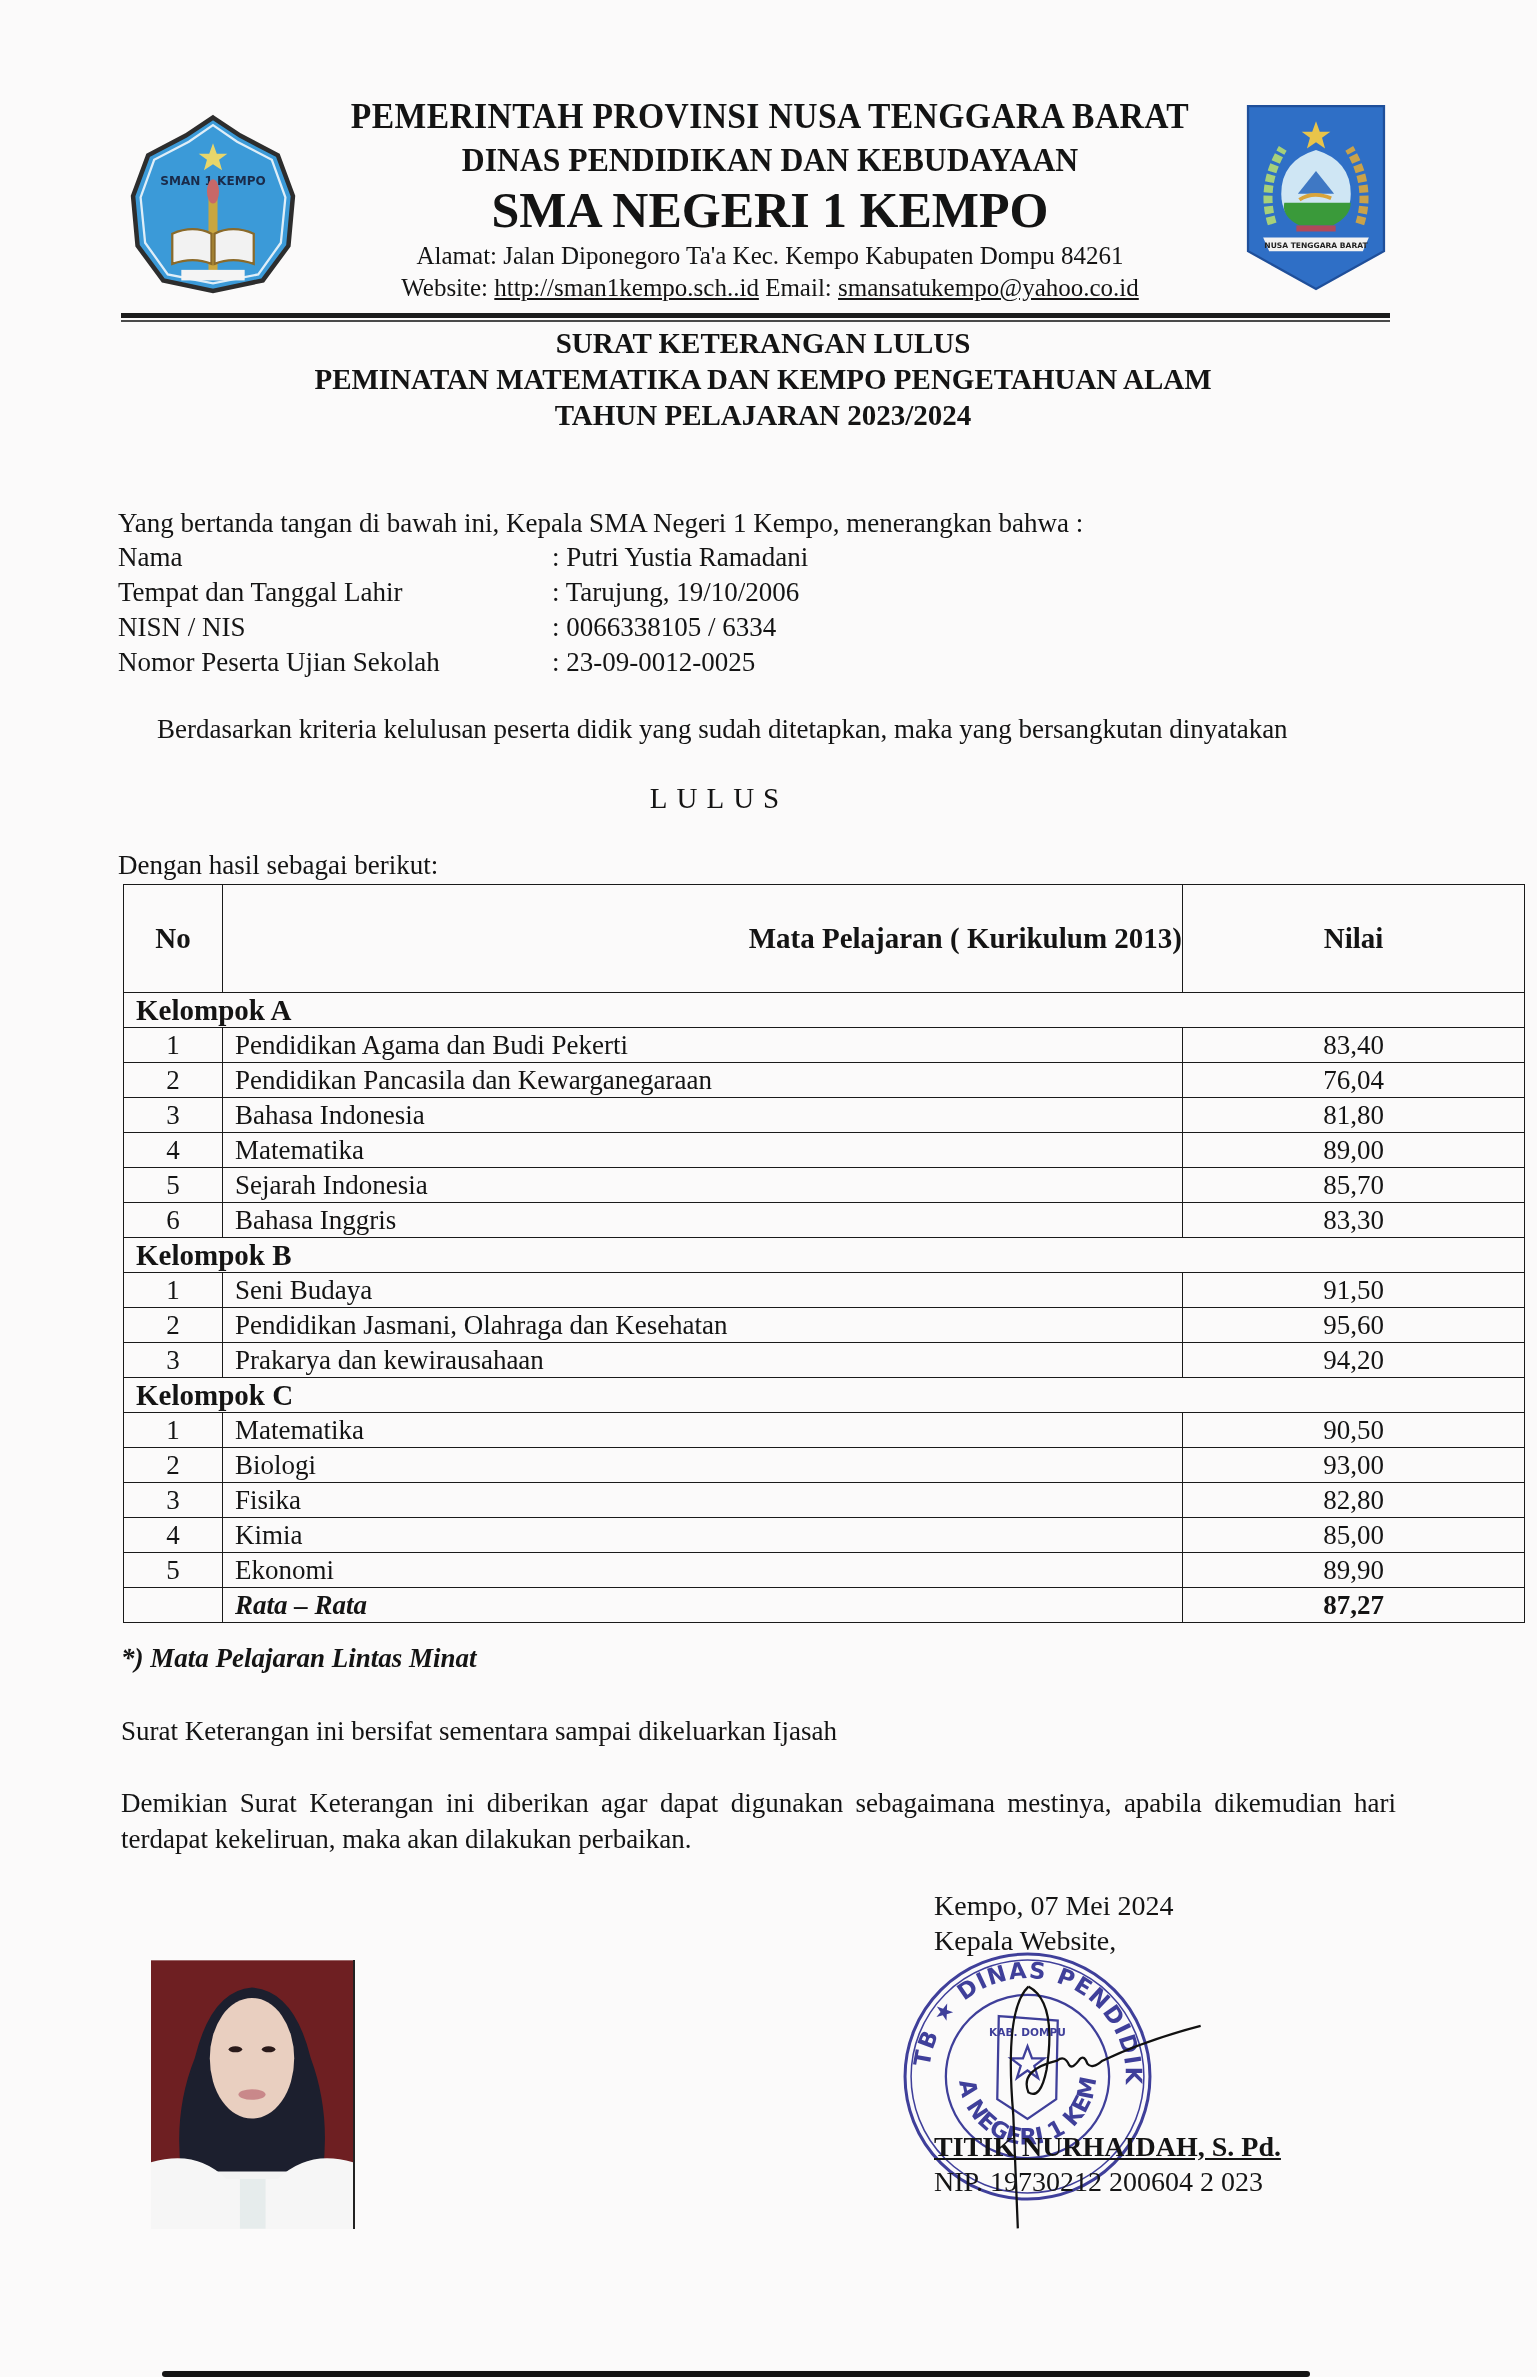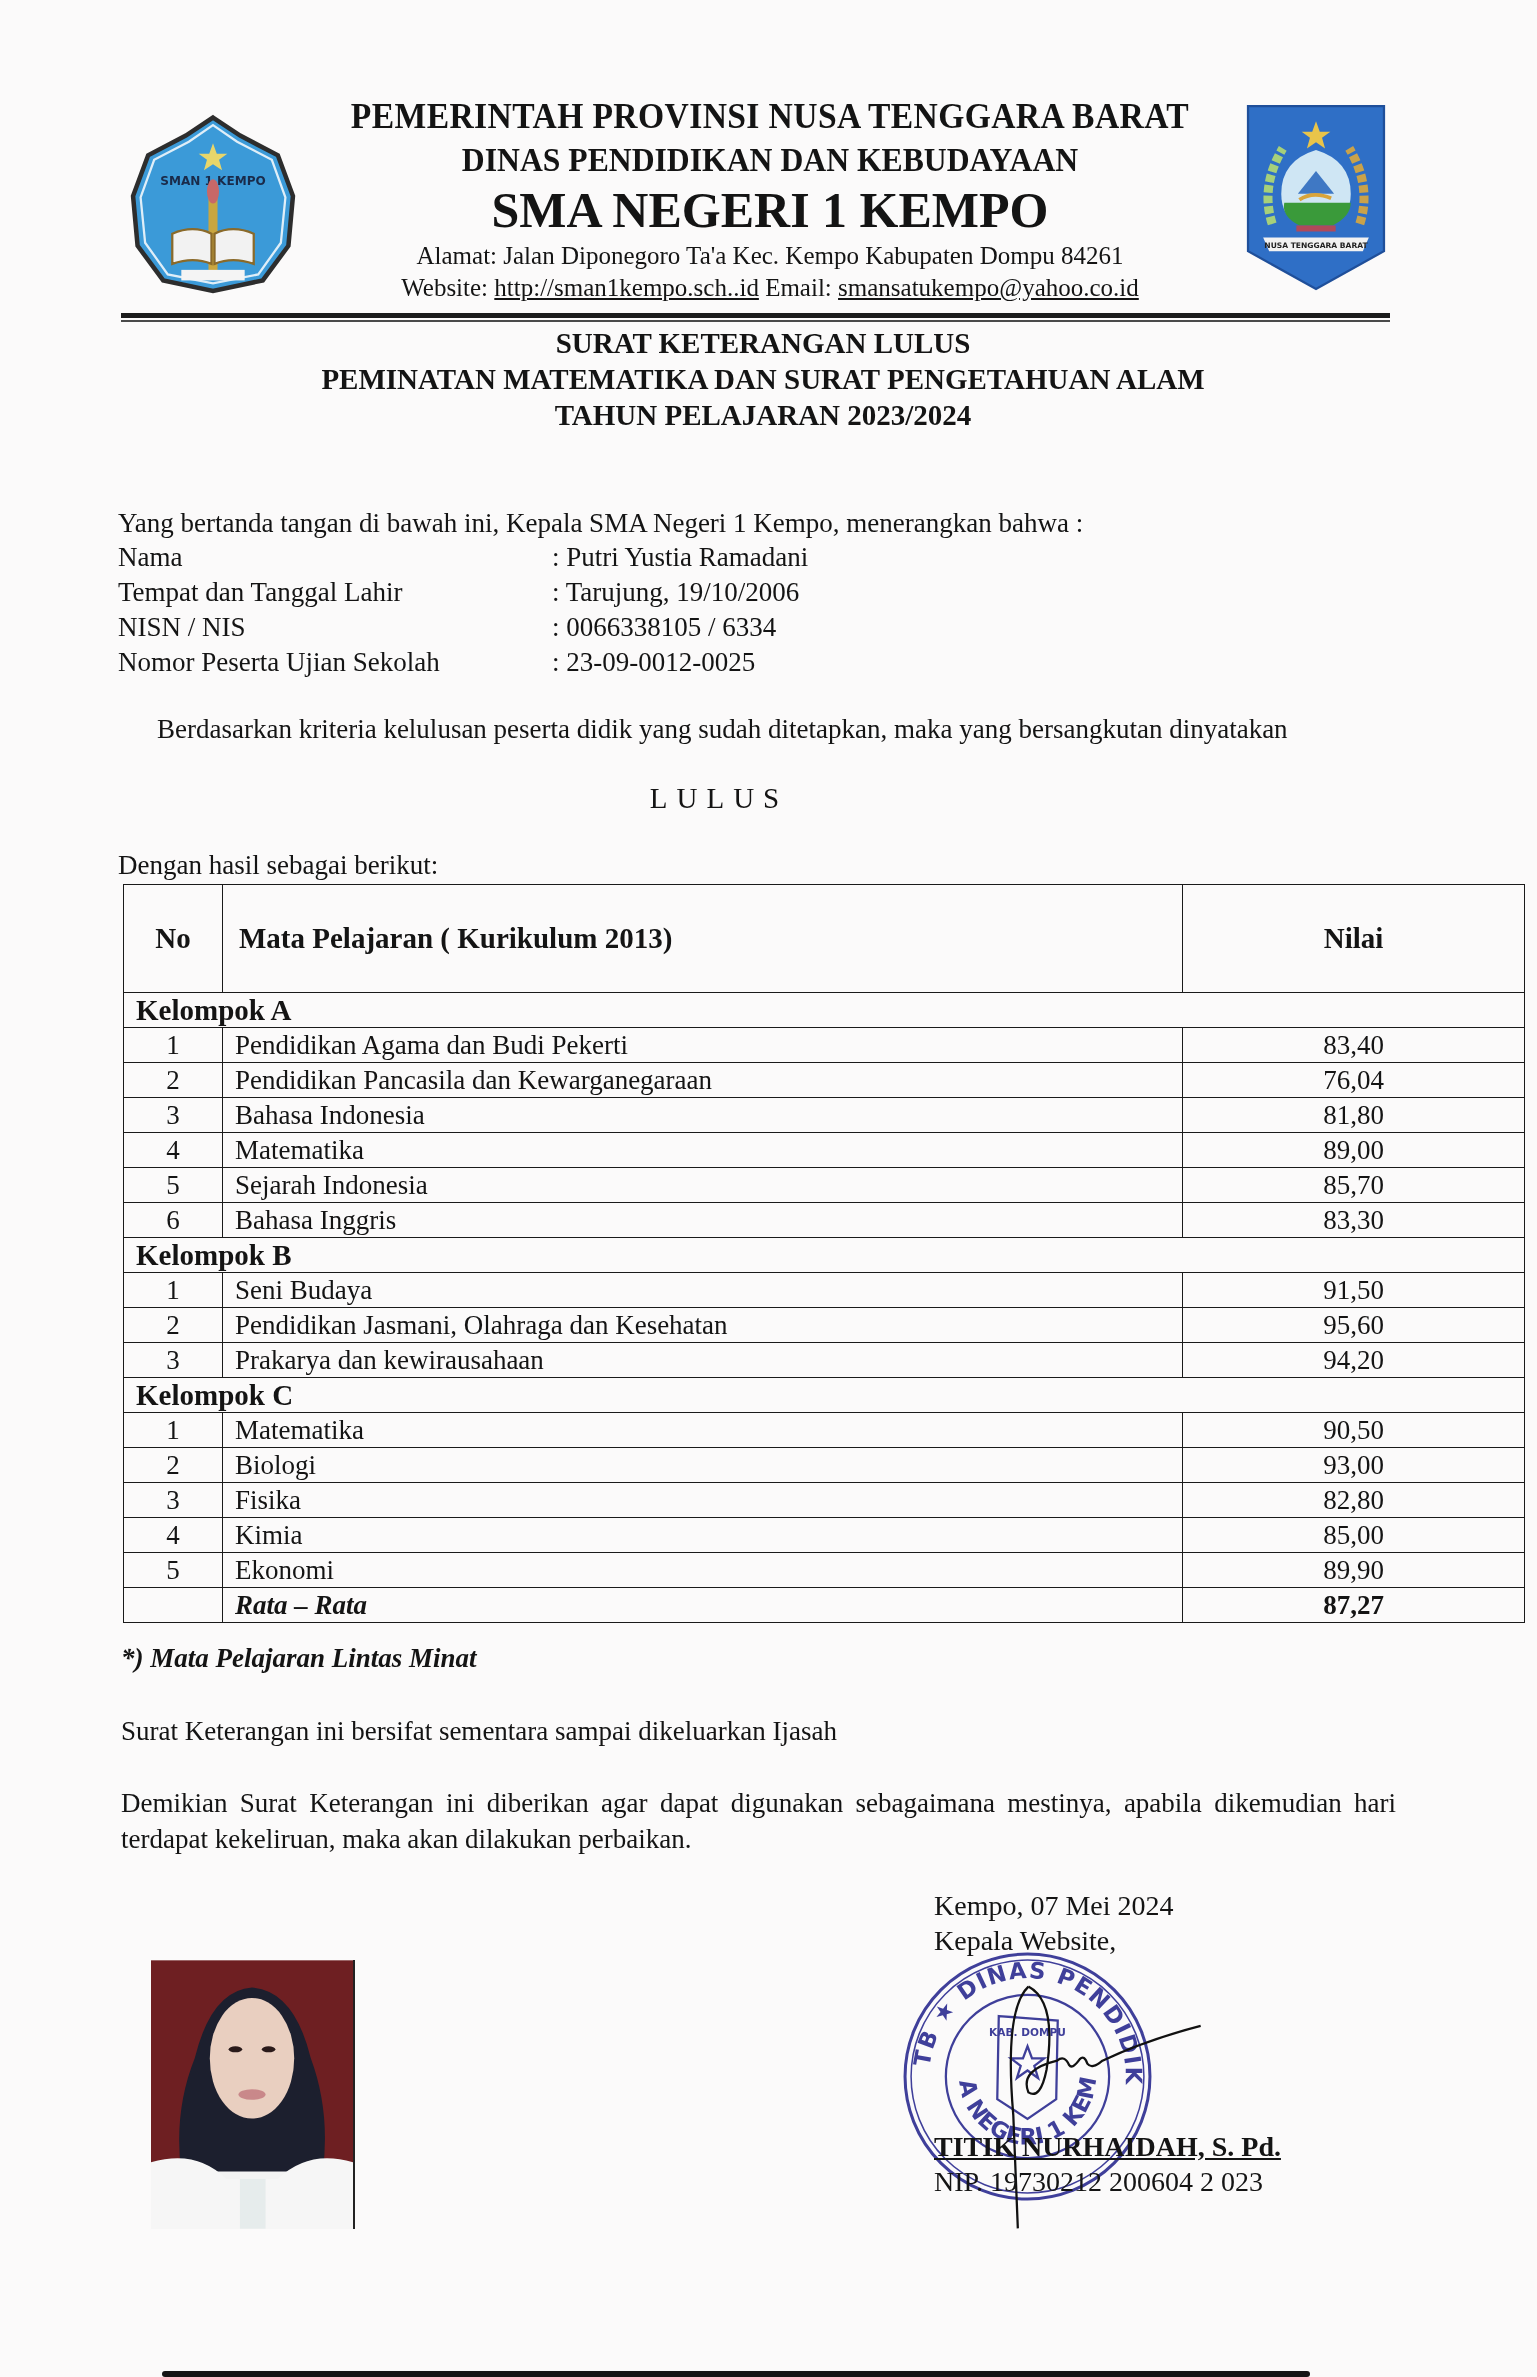--- a/index.html
+++ b/index.html
@@ -45,21 +45,21 @@
     .lulus { left: 0; width: 1438px; top: 782px; font-size: 29px; text-align: center; letter-spacing: 9px; }
     .hasil { left: 118px; top: 850px; font-size: 27px; }
 
     
     .grades { position: absolute; left: 123px; top: 884px; width: 1402px; border-collapse: collapse; font-size: 27px; }
     .grades td, .grades th { border: 1.9px solid #1a1a1a; padding: 0; height: 34px; line-height: 33px; }
     .grades th { height: 107px; font-weight: bold; font-size: 29px; }
     .grades .c-no { width: 98px; text-align: center; }
     .grades .c-mp { padding-left: 12px; text-align: left; }
     .grades .c-nl { width: 341px; text-align: center; }
-    .grades th.c-mp { text-align: left; padding-left: 16px; font-family: Liberation Serif, serif; }
+    .grades th.c-mp { text-align: right; padding-left: 16px; font-family: Liberation Serif, serif; }
     .grades .grp { font-weight: bold; padding-left: 12px; font-size: 29px; }
     .grades .avg-label { font-weight: bold; font-style: italic; }
     .grades .avg-val { font-weight: bold; }
 
     .note { left: 121px; top: 1643px; font-size: 27px; font-weight: bold; font-style: italic; }
     .sementara { left: 121px; top: 1716px; font-size: 27px; }
     .demikian { left: 121px; top: 1785px; width: 1275px; font-size: 27px; line-height: 36px; text-align: justify; }
 
     
     .place { left: 934px; top: 1888px; font-size: 28px; line-height: 35px; white-space: nowrap; }
@@ -114,21 +114,21 @@
     <path d="M24 178 L164 178 L156 196 L32 196 Z" fill="#f2f2f2"></path>
     <text x="94" y="192" font-size="10" font-weight="bold" text-anchor="middle" fill="#222" font-family="DejaVu Sans, sans-serif">NUSA TENGGARA BARAT</text>
   </svg>
 </div>
 
 <div class="abs rule-thick"></div>
 <div class="abs rule-thin"></div>
 
 <div class="abs title">
   <div class="t1">SURAT KETERANGAN LULUS</div>
-  <div class="t2">PEMINATAN MATEMATIKA DAN SURAT PENGETAHUAN ALAM</div>
+  <div class="t2">PEMINATAN MATEMATIKA DAN KEMPO PENGETAHUAN ALAM</div>
   <div class="t3">TAHUN PELAJARAN 2023/2024</div>
 </div>
 
 <div class="abs intro">Yang bertanda tangan di bawah ini,  Kepala SMA Negeri 1 Kempo, menerangkan bahwa :</div>
 
 <div class="abs ident">
   <div class="row">
     <span class="k">Nama</span>
     <span class="v">: Putri Yustia Ramadani</span>
   </div>

